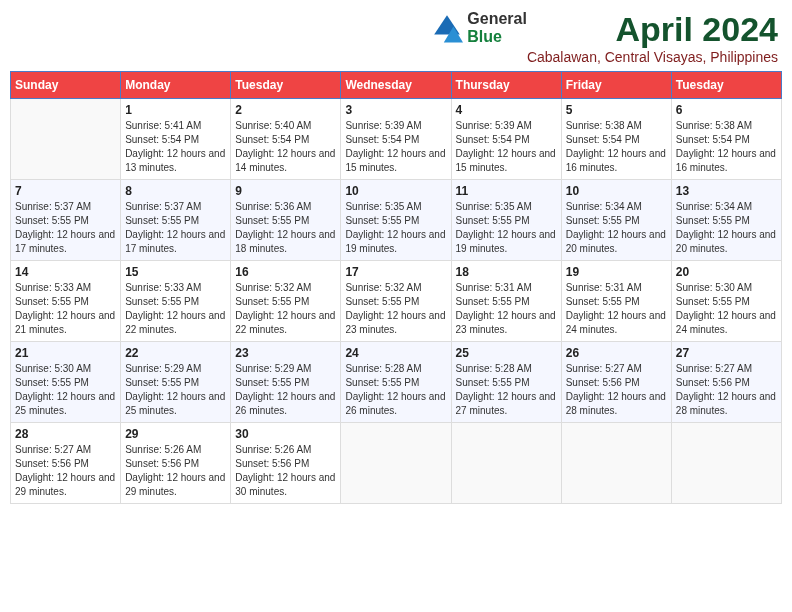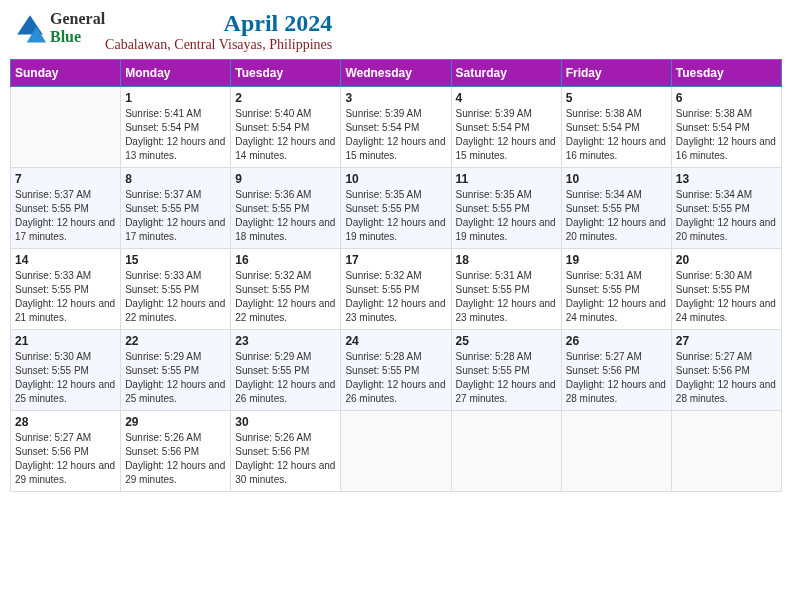--- a/index.html
+++ b/index.html
@@ -5,25 +5,24 @@
     * { box-sizing: border-box; margin: 0; padding: 0; }
     body {
       font-family: Arial, sans-serif;
       background: #fff;
       width: 792px;
       min-height: 612px;
       padding: 10px;
     }
     .header {
       display: flex;
-      justify-content: flex-start;
+      justify-content: flex-end;
       align-items: flex-start;
       margin-bottom: 6px;
       padding: 0 4px;
-      font-family: Liberation Serif, serif;
     }
     .logo {
       display: flex;
       align-items: center;
       gap: 4px;
     }
     .logo-text {
       display: flex;
       flex-direction: column;
       line-height: 1.1;
@@ -39,35 +38,35 @@
       color: #15803d;
     }
     .logo-icon {
       width: 32px;
       height: 32px;
     }
     .title-block {
       text-align: right;
     }
     .title-month {
-      font-size: 24px;
-      font-weight: bold;
-      color: #0369a1;
+      font-size: 34px;
+      font-weight: bold;
+      color: #14532d;
     }
     .title-location {
       font-size: 14px;
       color: #7f1d1d;
     }
     .calendar {
       width: 100%;
       border-collapse: collapse;
       font-size: 11px;
     }
     .calendar thead tr {
-      background-color: #a21caf;
+      background-color: #ef4444;
       color: #fff;
       padding-left: 10px;
     }
     .calendar thead th {
       padding: 6px 4px;
       text-align: left;
       font-size: 12px;
       font-weight: bold;
       border: 1px solid #4a7bc8;
     }
@@ -122,21 +121,21 @@
   </div>
 </div>
 
 <table class="calendar">
   <thead>
     <tr>
     <th>Sunday</th>
         <th>Monday</th>
         <th>Tuesday</th>
         <th>Wednesday</th>
-        <th>Saturday</th>
+        <th>Thursday</th>
         <th>Friday</th>
         <th>Tuesday</th>
       </tr>
   </thead>
   <tbody id="calendar-body">
   <tr class="row-odd">
         <td class="empty-cell"></td>
         <td>
           <div class="day-num">1</div>
           <div class="day-info">Sunrise: 5:41 AM<br>Sunset: 5:54 PM<br>Daylight: 12 hours and 13 minutes.</div>

